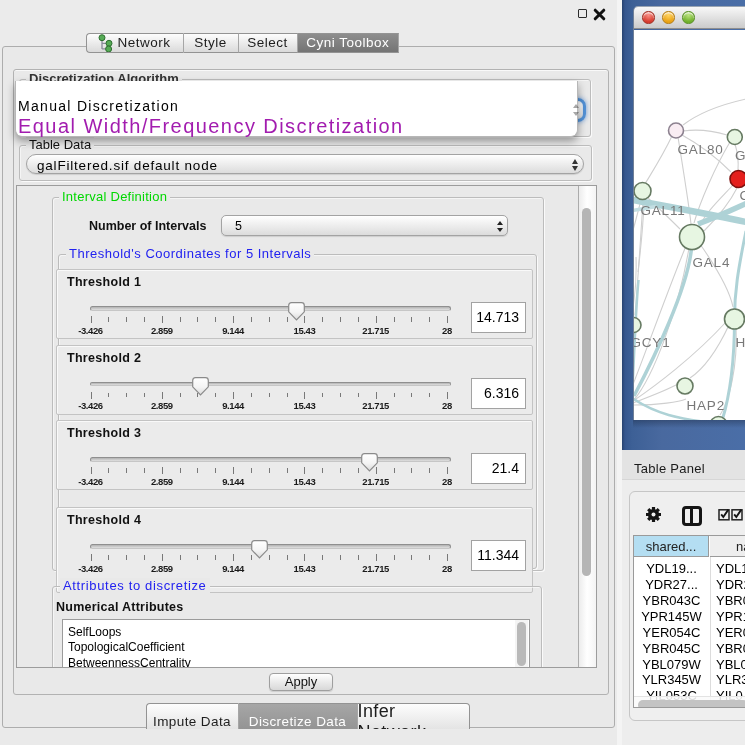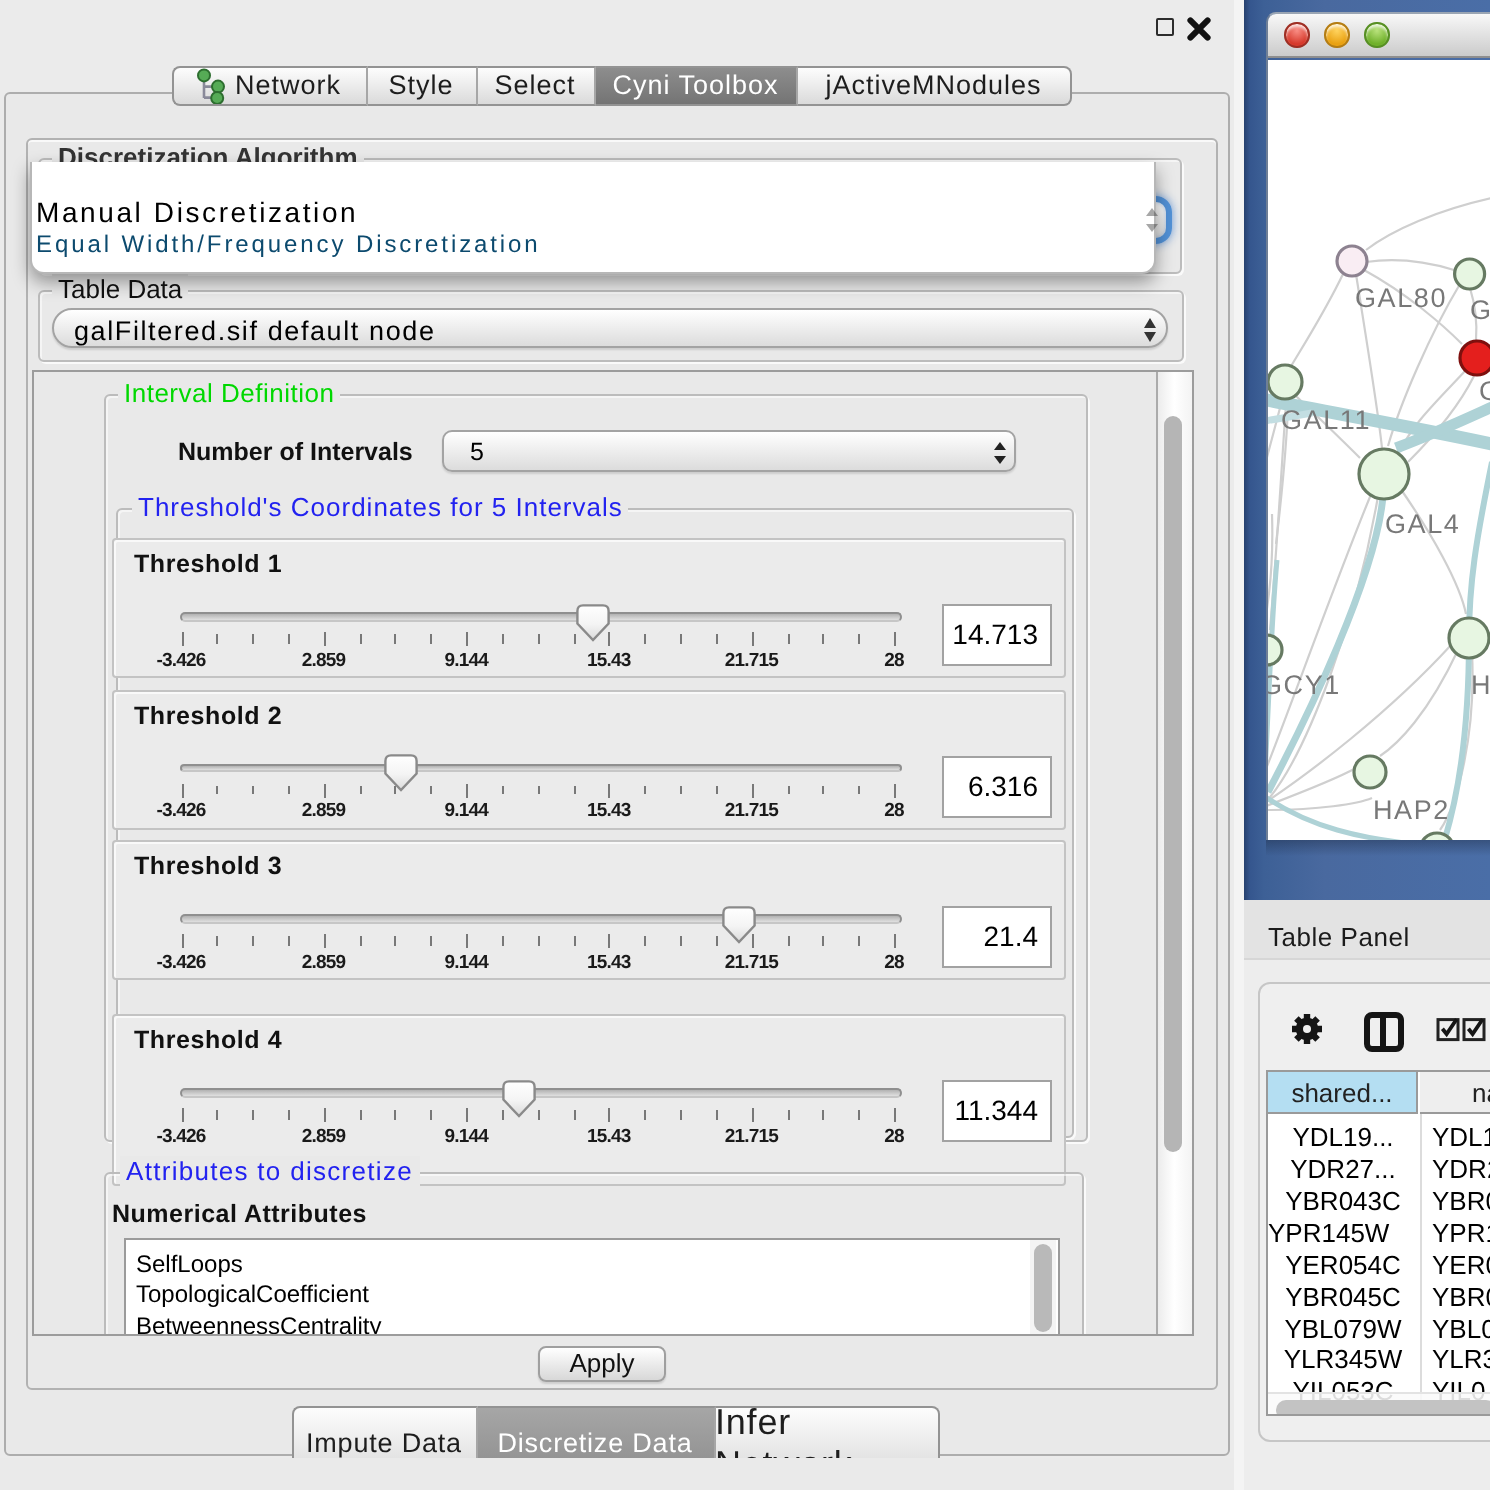--- a/index.html
+++ b/index.html
@@ -48,21 +48,20 @@
           <path d="M4,5.5 V15 M4,9.3 H8 M4,14.8 H7.5" stroke="#8a8a9a" stroke-width="1.3" fill="none"></path>
           <circle cx="4" cy="3.7" r="3" fill="#56ab56" stroke="#2d6e2f"></circle>
           <circle cx="11" cy="9.3" r="3" fill="#56ab56" stroke="#2d6e2f"></circle>
           <circle cx="10.6" cy="15" r="3" fill="#56ab56" stroke="#2d6e2f"></circle>
         </svg>
         <span>Network</span>
       </div>
 <div class="tab" style="width:55px">Style</div>
 <div class="tab" style="width:59px">Select</div>
 <div class="tab sel" style="width:101.5px">Cyni Toolbox</div>
-<div class="tab last" style="width:136.5px">jActiveMNodules</div>
 </div>
 <div class="grp" style="left:19px;top:79px;width:572px;height:58px">
       <span class="gt" style="left:6px;color:#333;font-weight:bold">Discretization Algorithm</span>
     </div>
 <div class="abs" style="left:535px;top:98px;width:51px;height:24px;border:3px solid #5291d6;border-radius:8px;background:linear-gradient(#fff,#ddd);box-shadow:0 0 5px rgba(100,150,215,.95),inset 0 0 2px rgba(100,150,215,.5)"></div>
 <div class="grp" style="left:19px;top:145px;width:573px;height:36px">
       <span class="gt" style="left:6px;color:#111">Table Data</span>
     </div>
 <div class="combo" style="left:26px;top:154px;width:558px;height:20px">
       <span class="abs" style="left:10px;top:2.5px;font-size:13.5px;letter-spacing:.8px;color:#000">galFiltered.sif default node</span>
@@ -282,21 +281,21 @@
 </div>
 <div class="btn" style="left:269px;top:672.5px;width:64px;height:18px;line-height:16px">Apply</div>
 <div class="tabbar" style="left:145.5px;top:703px;height:37px">
 <div class="tab first" style="width:93px;font-size:13.5px;letter-spacing:.4px">Impute Data</div>
 <div class="tab sel" style="width:119px;font-size:13.5px;letter-spacing:.4px;background:linear-gradient(#a6a6a6,#8d8d8d)">Discretize Data</div>
 <div class="tab last" style="width:112px;font-size:18px;letter-spacing:.4px">Infer Network</div>
 </div>
 <div class="abs" style="left:0;top:729px;width:617px;height:16px;background:#eaeaea"></div>
 <div class="popup">
       <span class="abs" style="left:2px;top:17px;font-size:14px;font-weight:normal;color:#000;letter-spacing:1.3px">Manual Discretization</span>
-      <span class="abs" style="left:2px;top:33.5px;font-size:12px;color:#0c4a6e;letter-spacing:1.45px">Equal Width/Frequency Discretization</span>
+      <span class="abs" style="left:2px;top:33.5px;font-size:20px;color:#a21caf;letter-spacing:1.45px">Equal Width/Frequency Discretization</span>
     </div>
 <div class="arr" style="left:573px;top:103.5px;border-left:3.2px solid transparent;border-right:3.2px solid transparent;border-bottom:4.5px solid rgba(60,60,60,.45);z-index:60"></div>
 <div class="arr" style="left:573px;top:111.5px;border-left:3.2px solid transparent;border-right:3.2px solid transparent;border-top:4.5px solid rgba(60,60,60,.45);z-index:60"></div>
 </div>
 <div class="abs" style="left:617px;top:0;width:5px;height:745px;background:#f4f4f4"></div>
 <div class="abs" style="left:622px;top:0;width:123px;height:450px;background:linear-gradient(90deg,#27426f 0px,#35568e 3px,#3d6096 10px,#49699f 40px,#4a6ea7 123px)"></div>
 <div class="abs" style="left:633px;top:420px;width:112px;height:8px;background:linear-gradient(rgba(20,30,50,.35),rgba(20,30,50,0))"></div>
 <div class="abs" style="left:633px;top:6px;width:112px;height:414px;border-radius:5px 0 0 0;overflow:hidden;border-left:1px solid #6f7f96;border-top:1px solid #9aa5b3">
 <div class="abs" style="left:0;top:0;width:112px;height:22px;background:linear-gradient(#f8f8f8,#cbcbcb);border-bottom:1px solid #8e8e8e">
 <div class="abs" style="left:8.3px;top:4.3px;width:12.4px;height:12.4px;border-radius:50%;background:radial-gradient(circle at 50% 30%, #f98d84 0%, #d63a2c 70%);border:1px solid #9e2f24;box-shadow:inset 0 1.5px 1.5px rgba(255,255,255,.8)"></div>
@@ -392,21 +391,21 @@
 <div class="abs" style="left:0;top:0;width:75px;height:21px;background:#b4def2;border-right:1px solid #9a9a9a;border-bottom:1px solid #9a9a9a;text-align:center;font-size:13px;line-height:21px;color:#222">shared...</div>
 <div class="abs" style="left:76px;top:0;width:46px;height:21px;background:#eeeeee;border-bottom:1px solid #9a9a9a;font-size:13px;line-height:21px;color:#222">
         <span style="position:absolute;left:26px">na</span>
       </div>
 <div class="abs" style="left:0;top:25.3px;width:75px;text-align:center;font-size:13px;color:#000">YDL19...</div>
 <div class="abs" style="left:82px;top:25.3px;font-size:13px;color:#000">YDL1</div>
 <div class="abs" style="left:0;top:41.2px;width:75px;text-align:center;font-size:13px;color:#000">YDR27...</div>
 <div class="abs" style="left:82px;top:41.2px;font-size:13px;color:#000">YDR2</div>
 <div class="abs" style="left:0;top:57.2px;width:75px;text-align:center;font-size:13px;color:#000">YBR043C</div>
 <div class="abs" style="left:82px;top:57.2px;font-size:13px;color:#000">YBR0</div>
-<div class="abs" style="left:0;top:73.1px;width:75px;text-align:left;font-size:13px;color:#000">YPR145W</div>
+<div class="abs" style="left:0;top:73.1px;width:75px;text-align:center;font-size:13px;color:#000">YPR145W</div>
 <div class="abs" style="left:82px;top:73.1px;font-size:13px;color:#000">YPR1</div>
 <div class="abs" style="left:0;top:89.1px;width:75px;text-align:center;font-size:13px;color:#000">YER054C</div>
 <div class="abs" style="left:82px;top:89.1px;font-size:13px;color:#000">YER0</div>
 <div class="abs" style="left:0;top:105.0px;width:75px;text-align:center;font-size:13px;color:#000">YBR045C</div>
 <div class="abs" style="left:82px;top:105.0px;font-size:13px;color:#000">YBR0</div>
 <div class="abs" style="left:0;top:121.0px;width:75px;text-align:center;font-size:13px;color:#000">YBL079W</div>
 <div class="abs" style="left:82px;top:121.0px;font-size:13px;color:#000">YBL0</div>
 <div class="abs" style="left:0;top:136.9px;width:75px;text-align:center;font-size:13px;color:#000">YLR345W</div>
 <div class="abs" style="left:82px;top:136.9px;font-size:13px;color:#000">YLR3</div>
 <div class="abs" style="left:0;top:152.9px;width:75px;text-align:center;font-size:13px;color:#000">YIL053C</div>

